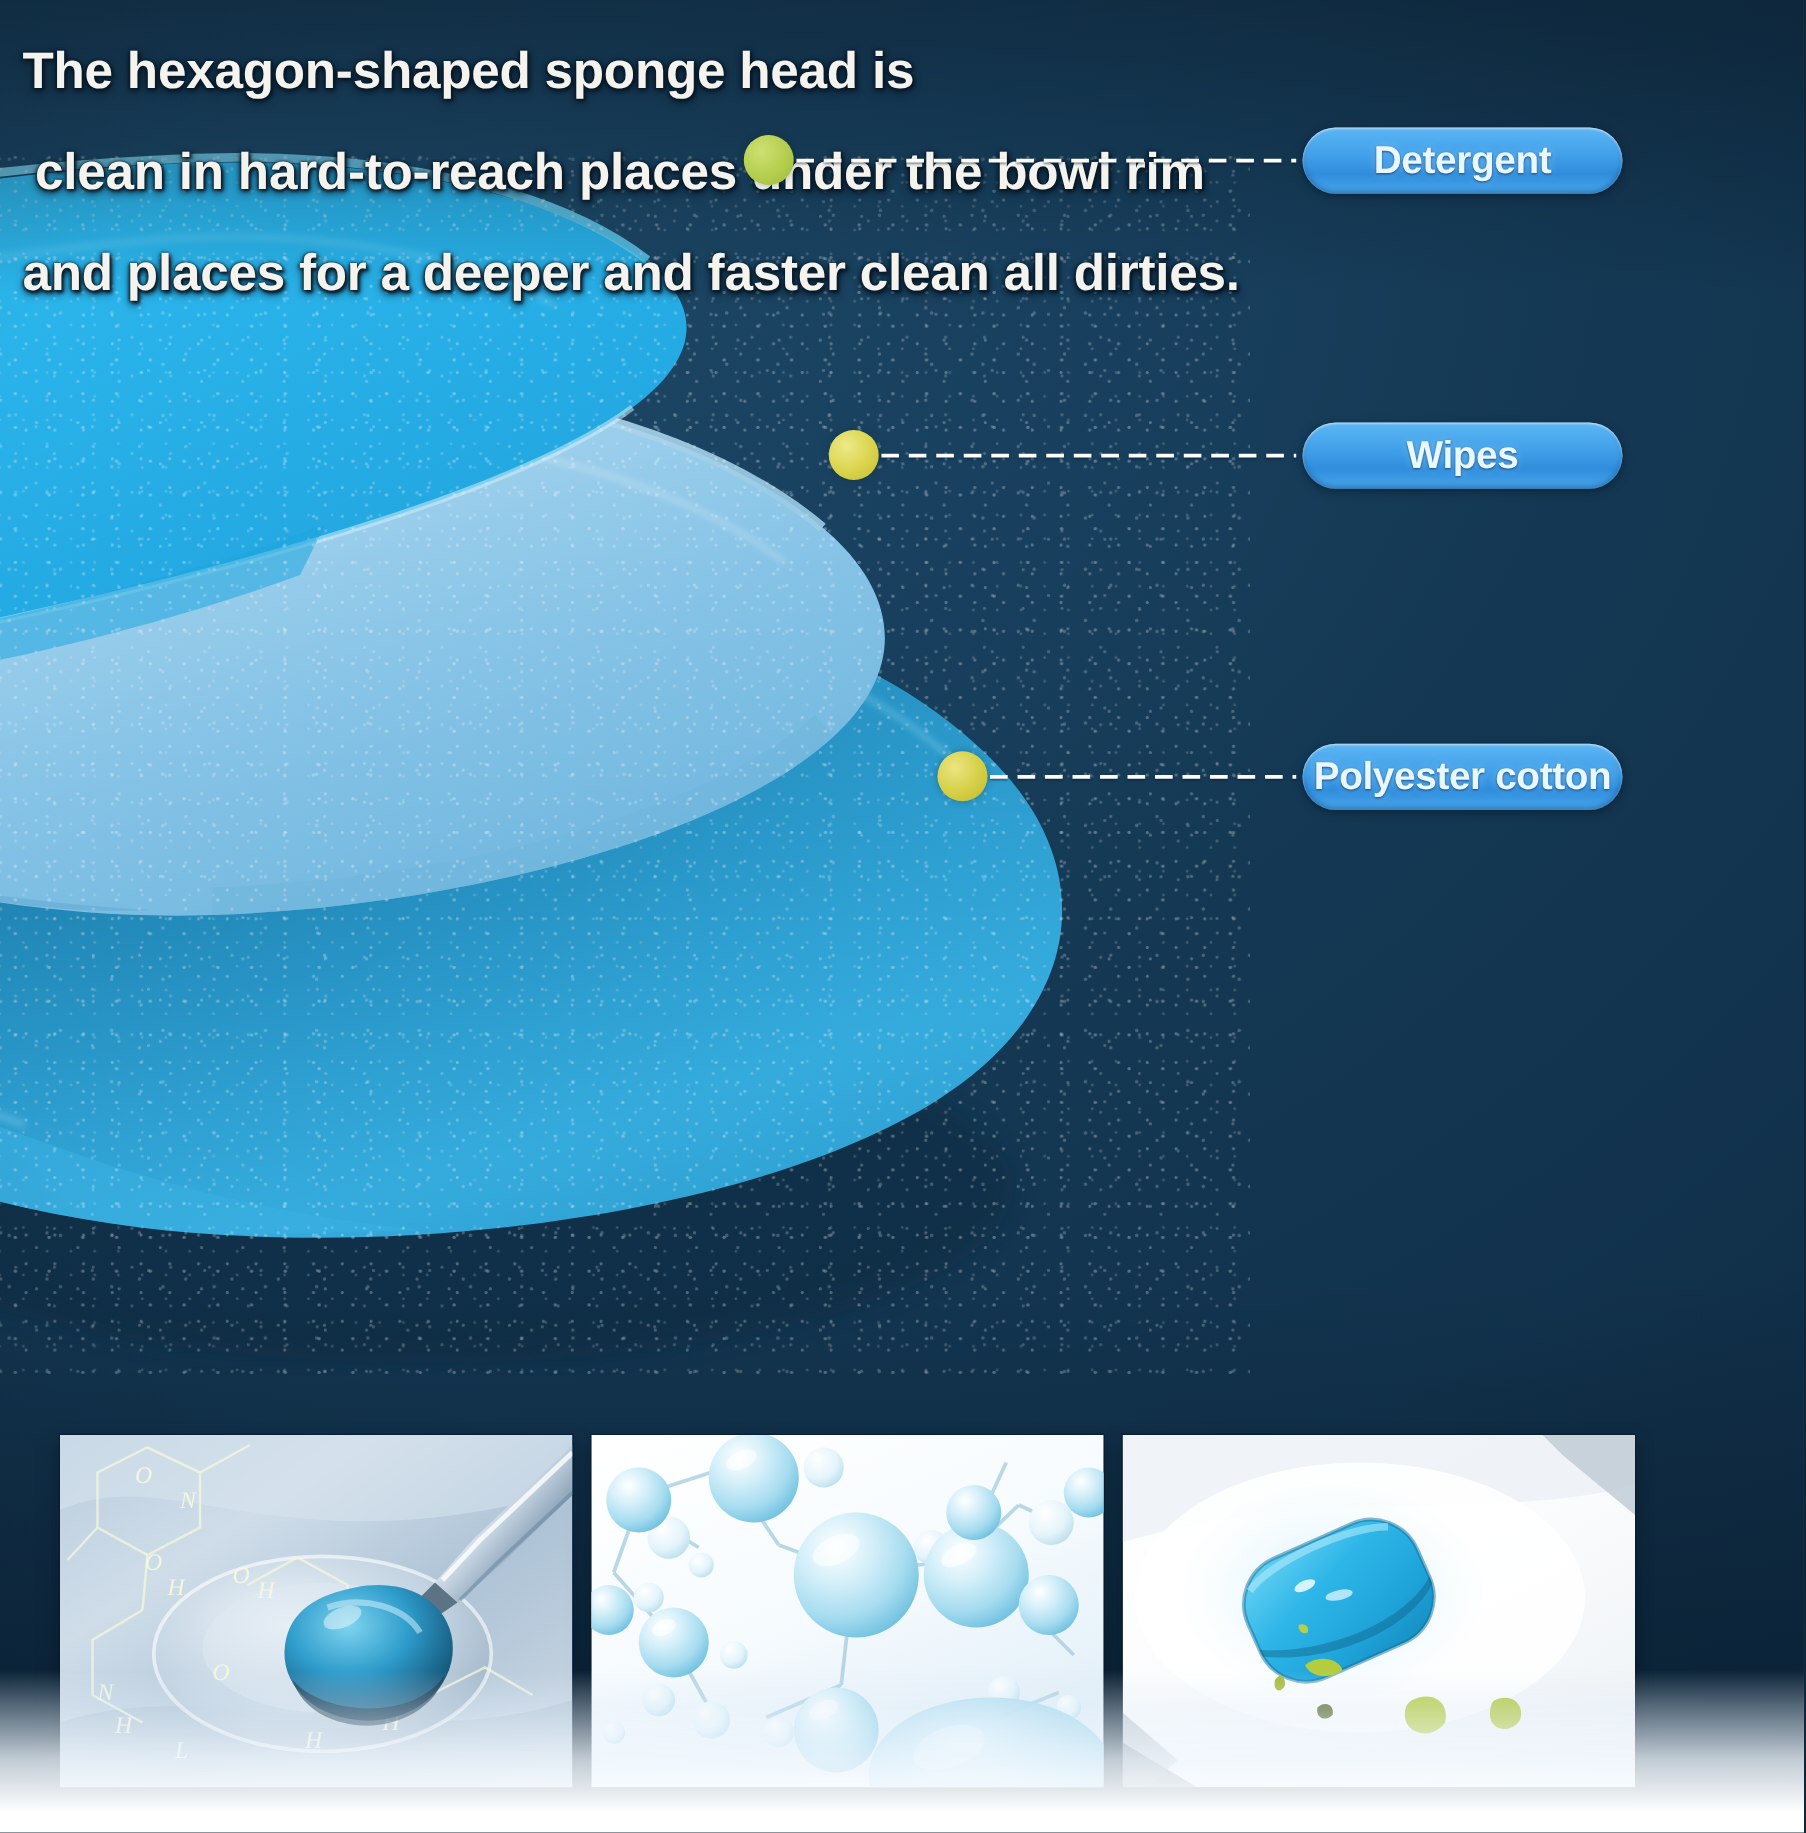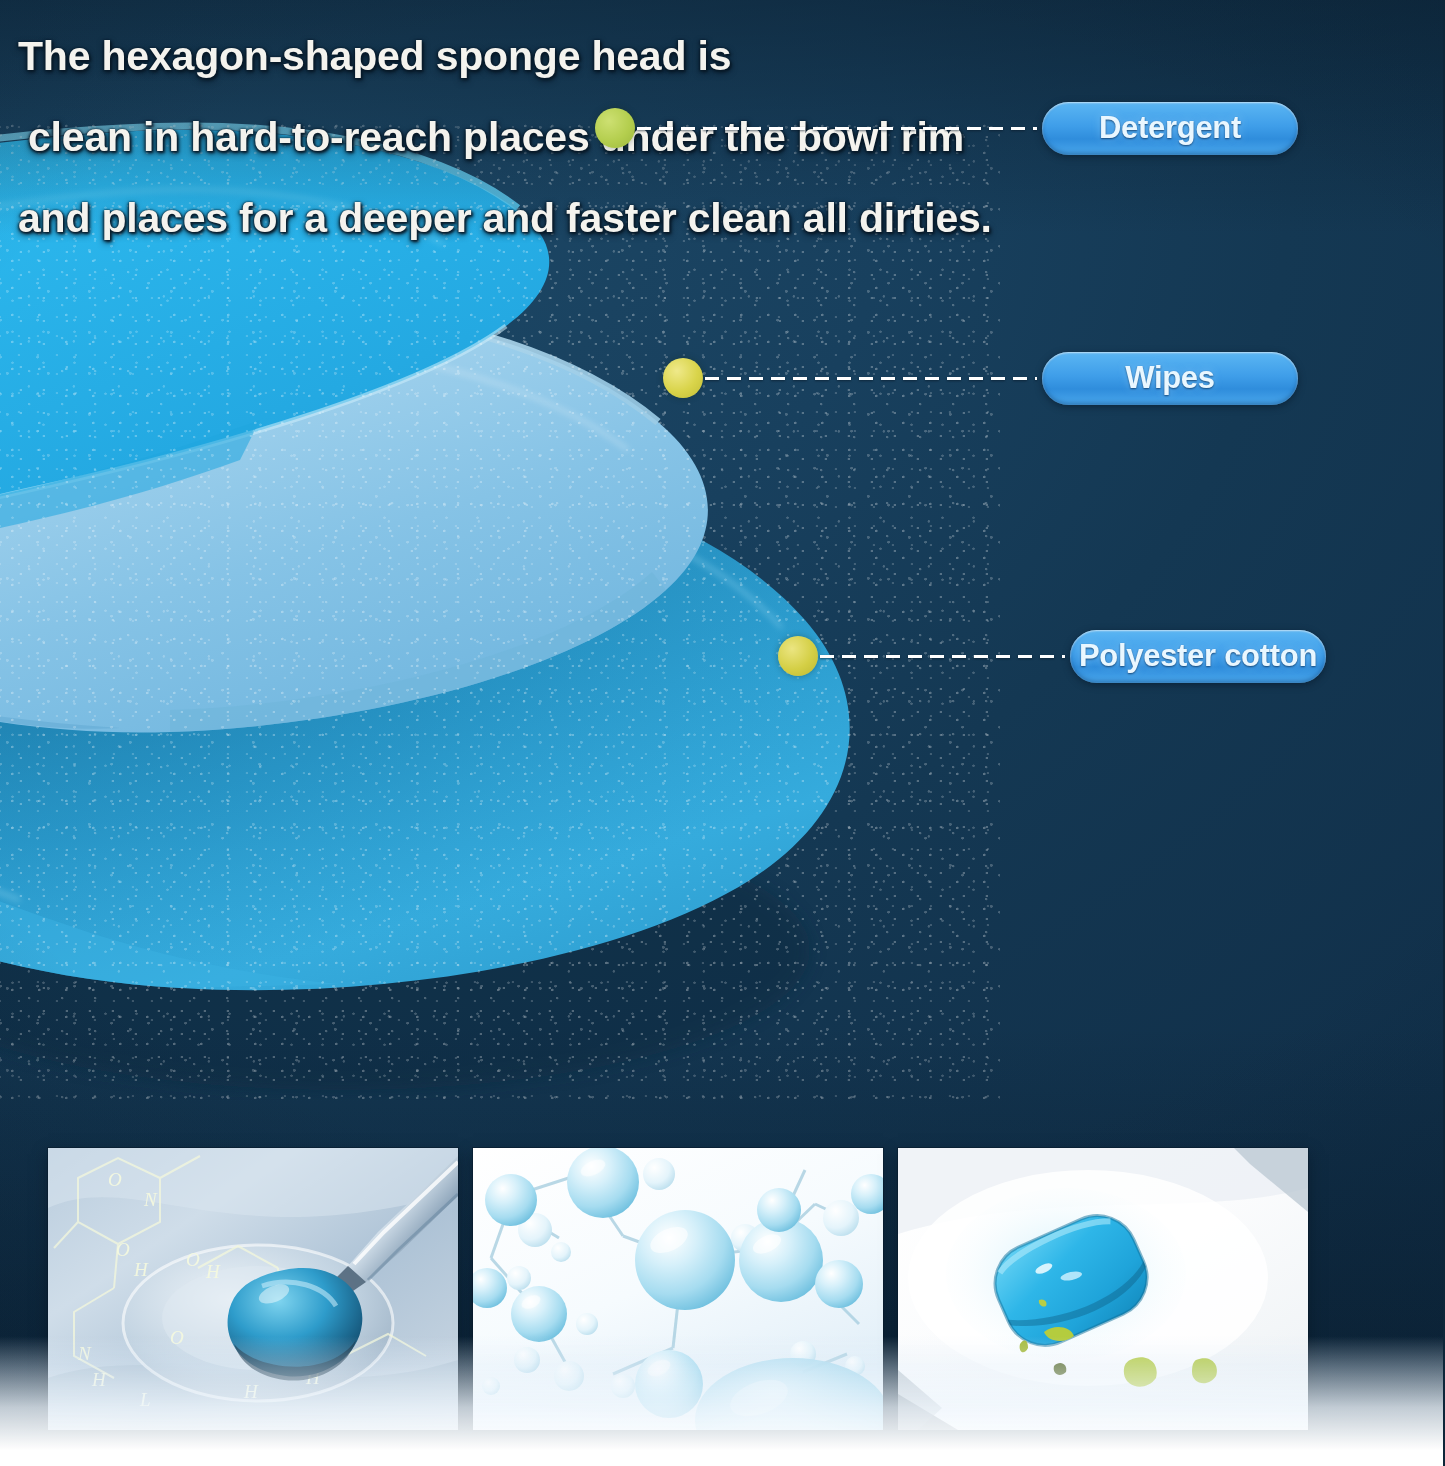--- a/index.html
+++ b/index.html
@@ -304,29 +304,29 @@
   </div>
 
   <div class="callout" style="left:0; top:100px; width:1320px;text-decoration:underline;">
     <span class="callout-dot" style="left:595px; background:radial-gradient(circle at 35% 32%, #cde072 0%, #b4ce4e 55%, #9cb83d 100%);"></span>
     <span class="callout-line" style="left:637px; width:400px;"></span>
     <span class="badge">
       <span class="badge-label">Detergent</span>
     </span>
   </div>
 
-  <div class="callout" style="left:0; top:350px; width:1320px;">
+  <div class="callout" style="left:0; top:336px; width:1320px;">
     <span class="callout-dot" style="left:663px; background:radial-gradient(circle at 35% 32%, #efe98a 0%, #d9d44a 55%, #c2bd36 100%);"></span>
     <span class="callout-line" style="left:705px; width:332px;"></span>
     <span class="badge">
       <span class="badge-label">Wipes</span>
     </span>
   </div>
 
-  <div class="callout" style="left:0; top:628px; width:1320px;margin-left:28px;">
+  <div class="callout" style="left:0; top:593px; width:1320px;">
     <span class="callout-dot" style="left:750px; background:radial-gradient(circle at 35% 32%, #ebe581 0%, #d4cf45 55%, #bdb832 100%);"></span>
     <span class="callout-line" style="left:792px; width:245px;"></span>
     <span class="badge">
       <span class="badge-label">Polyester cotton</span>
     </span>
   </div>
 
   <div class="thumb-strip">
 
     <div class="thumb thumb-1">

